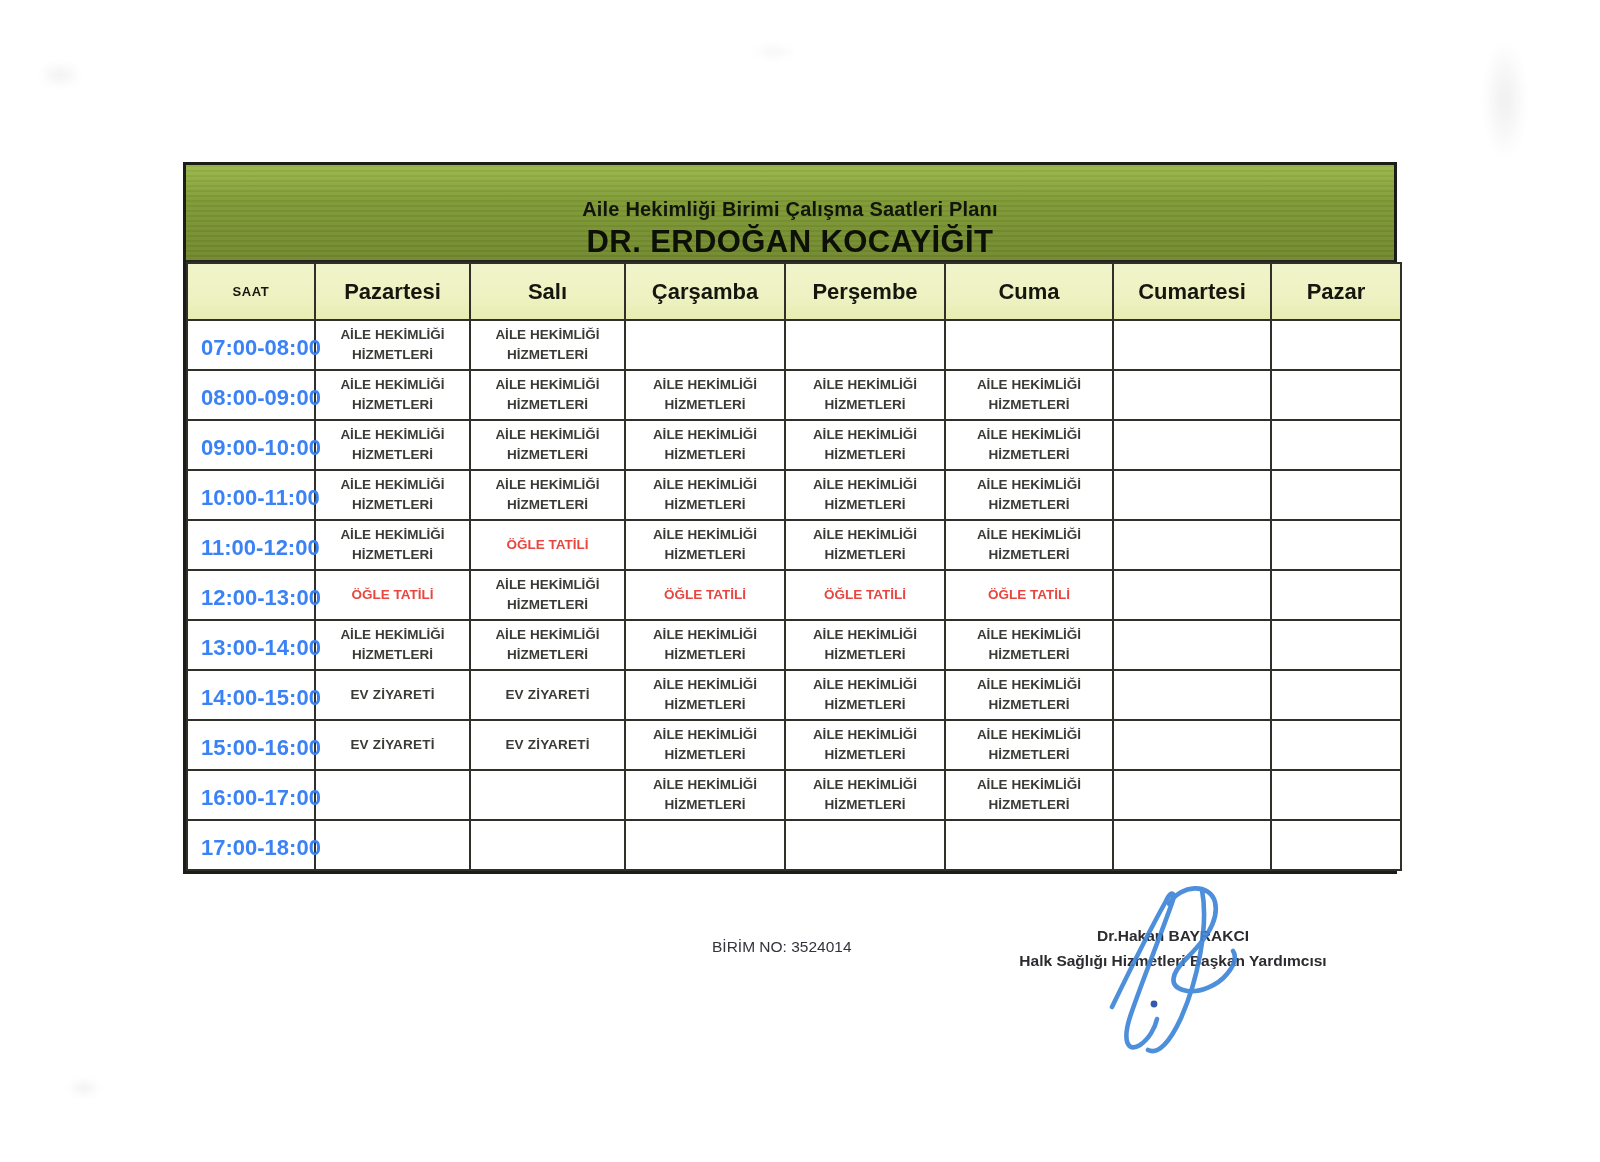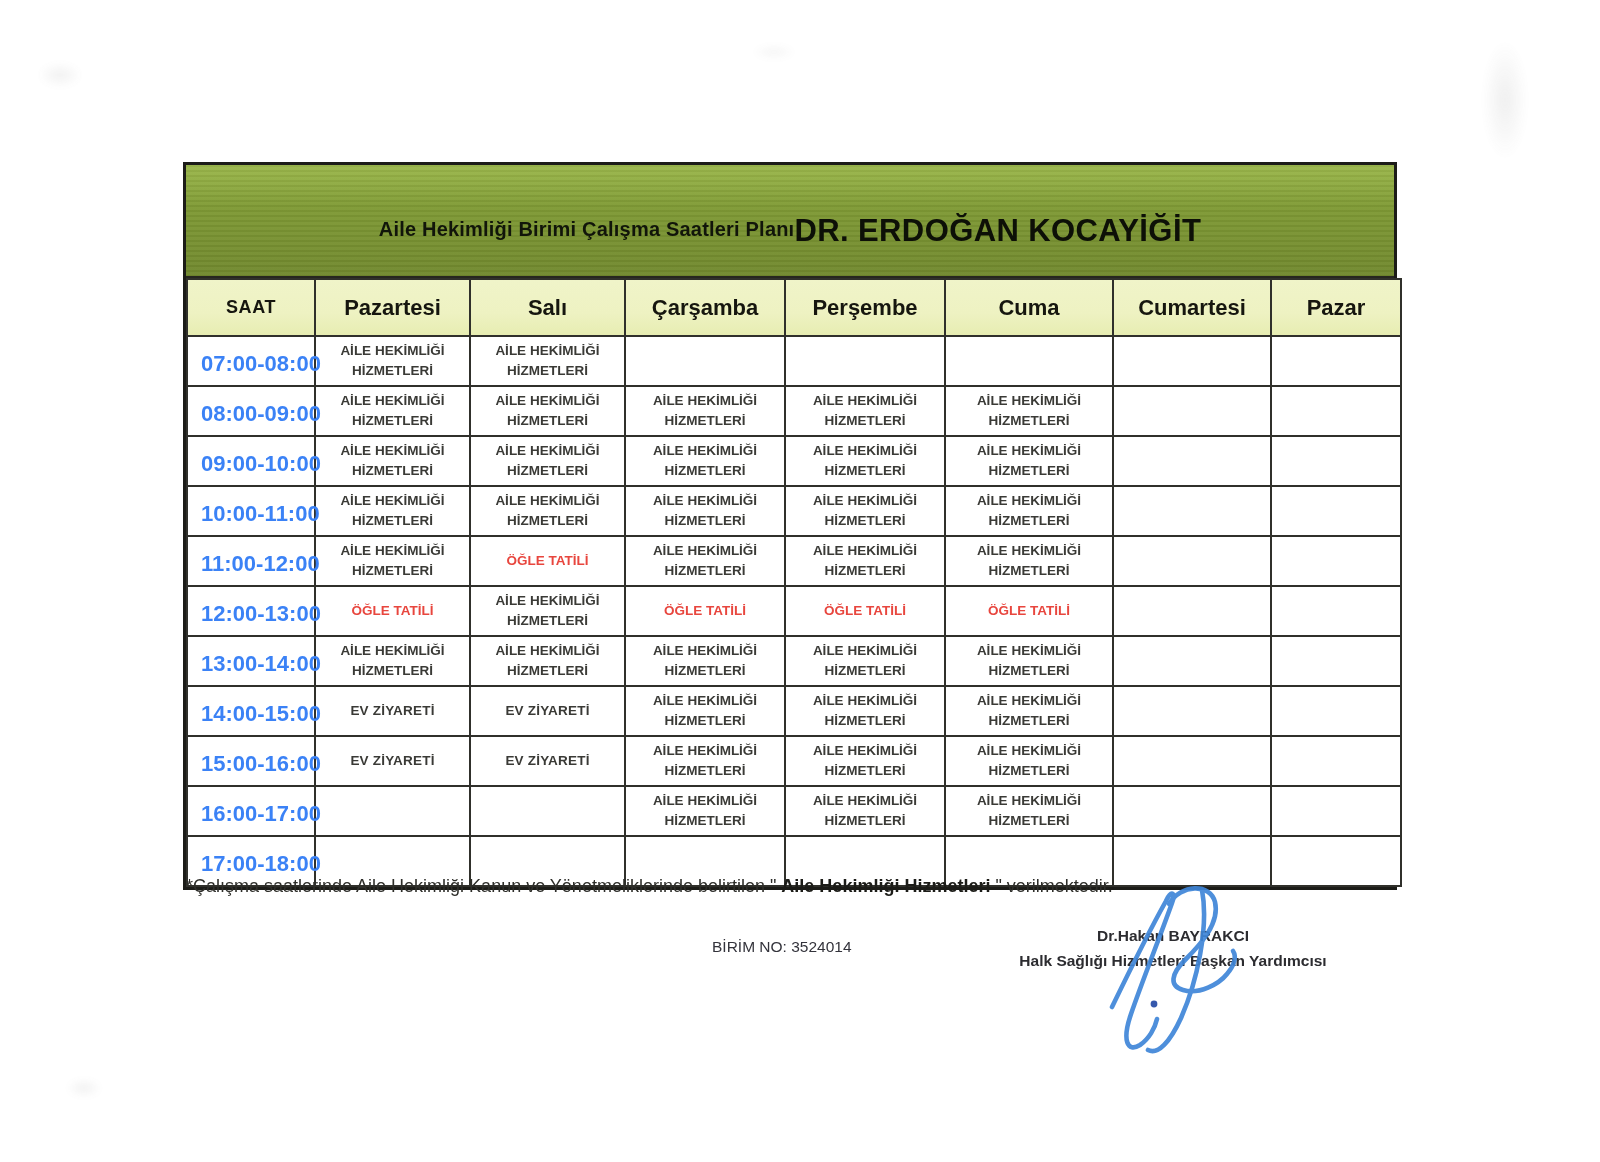--- a/index.html
+++ b/index.html
@@ -27,33 +27,33 @@
   .table-wrap{
     position:absolute;left:183px;top:162px;width:1214px;
     border:3px solid #1c1c18;box-sizing:border-box;background:#fff;
   }
   .title-bar{
     height:93px;
     background:
       repeating-linear-gradient(180deg,rgba(0,0,0,.045) 0 2px,rgba(255,255,255,.03) 2px 5px),
       linear-gradient(180deg,var(--title-top) 0%,var(--title-mid) 38%,var(--title-bottom) 100%);
     border-bottom:2px solid var(--border-dark);
-    display:flex;flex-direction:row;align-items:center;justify-content:center;
-    padding-top:18px;
+    display:flex;flex-direction:column;align-items:center;justify-content:flex-end;
+    padding-top:2px;
   }
   .title-sub{font-size:20px;font-weight:bold;color:#11150a;letter-spacing:.2px;}
   .title-main{font-size:31px;font-weight:bold;color:#0d1007;letter-spacing:.4px;margin-top:3px;}
 
   table.schedule{border-collapse:collapse;table-layout:fixed;width:100%;}
   table.schedule th,table.schedule td{border:2px solid #30302b;box-sizing:border-box;}
   table.schedule thead th{
     height:57px;background:linear-gradient(180deg,#f0f4c9 0%,var(--header-bg) 60%,#e7edb2 100%);
     font-size:22px;font-weight:bold;color:#16160f;text-align:center;
   }
-  table.schedule thead th.saat-th{font-size:18px;letter-spacing:.6px;}
+  table.schedule thead th.saat-th{font-size:13px;letter-spacing:.6px;}
   table.schedule tbody td{height:50px;background:#fff;}
   td.time-cell{padding:0;}
   .time-inner{
     display:flex;justify-content:space-between;align-items:center;
     padding:0 13px;font-size:22px;font-weight:bold;color:#3b82f6;margin-top:6px;
   }
   .time-inner .dash{font-weight:bold;}
   td.day-cell{
     text-align:center;vertical-align:middle;
     font-size:13.5px;font-weight:bold;color:var(--text-dark);
@@ -293,21 +293,20 @@
             <td class="day-cell empty"></td>
             <td class="day-cell empty"></td>
             <td class="day-cell empty"></td>
             <td class="day-cell empty"></td>
             <td class="day-cell empty"></td>
           </tr>
         </tbody>
     </table>
   </div>
 
-  <div class="footnote"><span>*Çalışma saatlerinde Aile Hekimliği Kanun ve Yönetmeliklerinde belirtilen " </span><b>Aile Hekimliği Hizmetleri</b><span> " verilmektedir.</span></div>
 
   <div class="unit-no">BİRİM NO: 3524014</div>
 
   <div class="signer">
     <div class="name">Dr.Hakan BAYRAKCI</div>
     <div class="role">Halk Sağlığı Hizmetleri Başkan Yardımcısı</div>
   </div>
 
   <svg class="signature" viewBox="0 0 210 185" fill="none" xmlns="http://www.w3.org/2000/svg">
     <g stroke="#3f86d8" stroke-width="4.6" stroke-linecap="round" fill="none" opacity="0.92">

